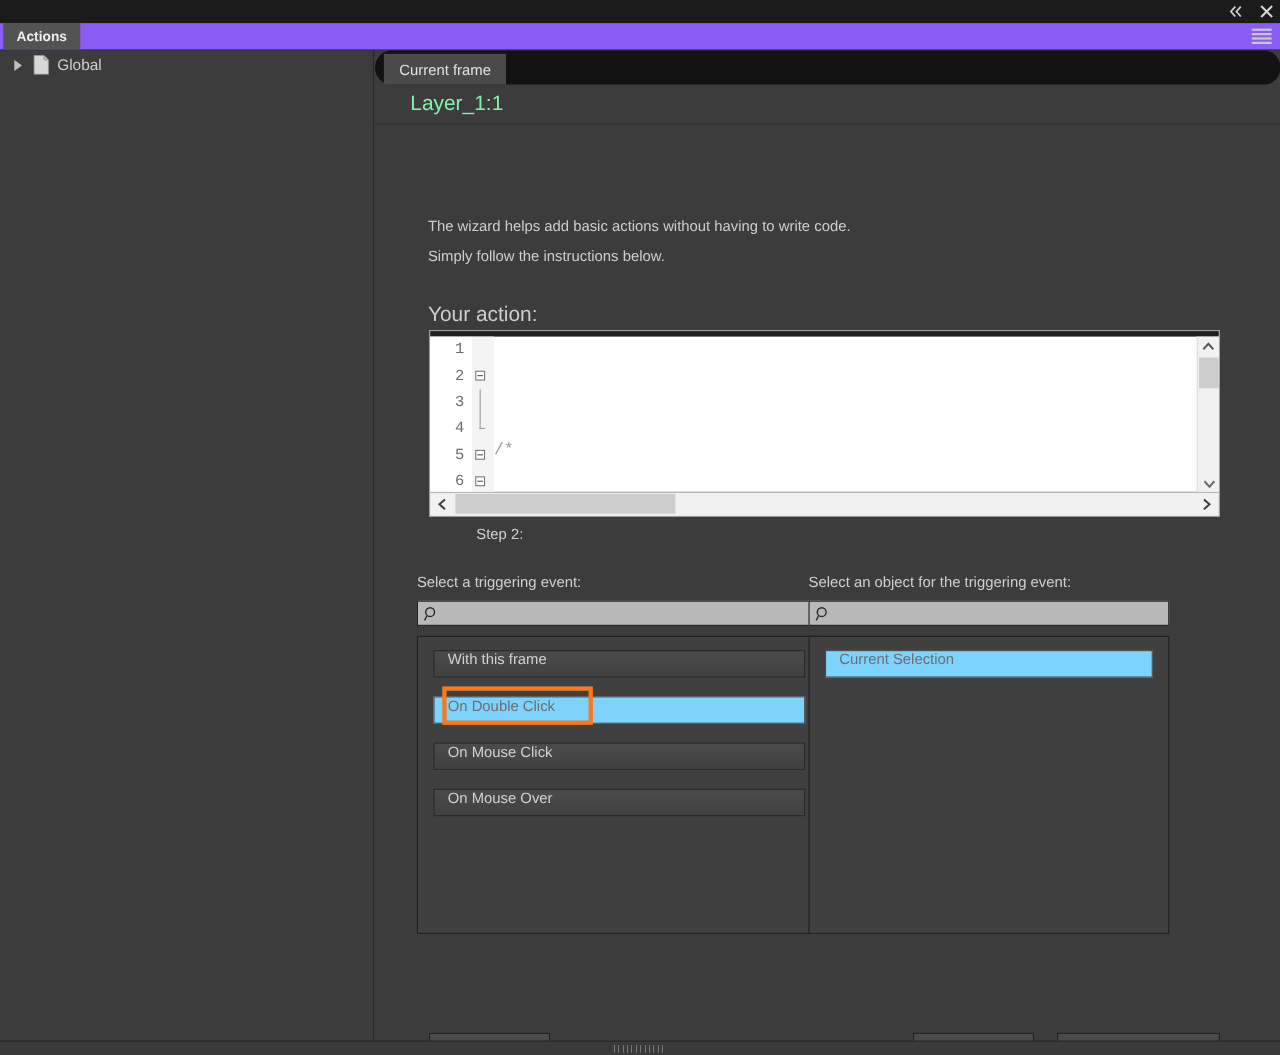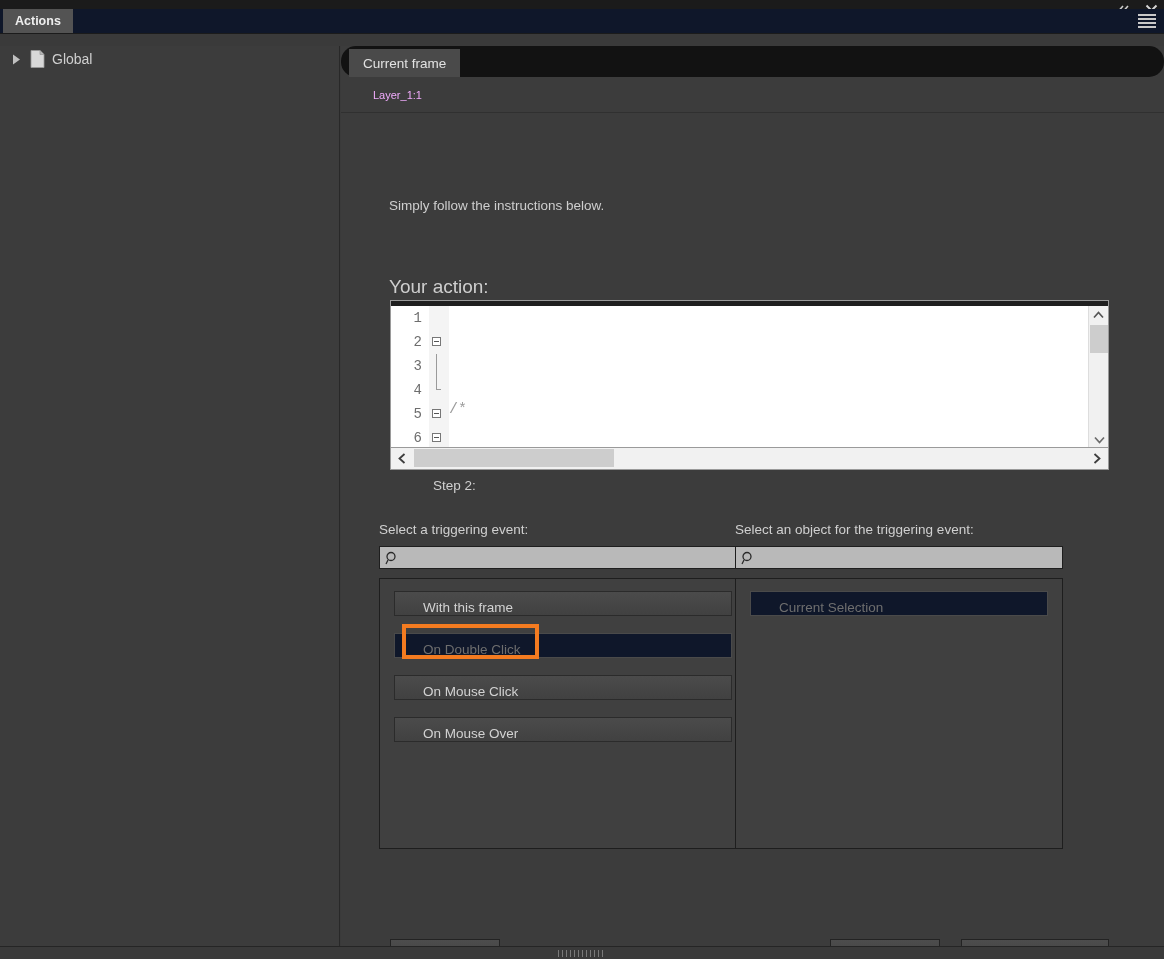--- a/index.html
+++ b/index.html
@@ -30,23 +30,23 @@
     width: 18px; height: 18px;
     display: flex; align-items: center; justify-content: center;
     color: #cdcdcd;
     font-size: 12px; line-height: 1;
     cursor: default;
   }
   .tb-btn svg { display: block; }
 
   
   .tabrow {
-    position: absolute; left: 0; top: 9px;
+    position: absolute; left: 0; top: 21px;
     width: 1164px; height: 24px;
-    background: #0f172a;
+    background: #8b5cf6;
     border-bottom: 1px solid #1b1b1b;
   }
   .actions-tab {
     position: absolute; left: 3px; top: 0;
     height: 24px; padding: 0 12px;
     display: flex; align-items: center;
     background: #535353;
     color: #eeeeee;
     font-weight: bold;
     font-size: 12.5px;
@@ -109,21 +109,21 @@
   }
   .layerbar {
     position: absolute; left: 0; top: 31px;
     width: 823px; height: 36px;
     background: #3c3c3c;
     border-bottom: 1px solid #303030;
     display: flex; align-items: center;
     padding-left: 32px;
     box-sizing: border-box;
   }
-  .layerbar span { font-size: 11px; color: #f0abfc; }
+  .layerbar span { font-size: 19px; color: #86efac; }
 
   .wizard {
     position: absolute; left: 0; top: 68px;
     width: 823px; height: 832px;
   }
   .intro { position: absolute; left: 48px; top: 78px; }
   .intro div { font-size: 13.5px; color: #cecece; line-height: 27px; }
   .your-action {
     position: absolute; left: 48px; top: 162px;
     font-size: 19px; color: #cecece;
@@ -266,28 +266,28 @@
     padding: 12px 14px 0 14px;
     overflow: hidden;
   }
   .opt {
     position: relative;
     height: 25px;
     margin-bottom: 17px;
     background: linear-gradient(#4b4b4b, #414141);
     border: 1px solid #2b2b2b;
     box-sizing: border-box;
-    display: flex; align-items: flex-end;
-    padding-left: 28px;
+    display: flex; align-items: flex-start;
+    padding-left: 12px;
     color: #d2d2d2;
     font-size: 13.5px;
     cursor: default;
   }
   .opt.disabled {
-    background: #0f172a;
+    background: #7dd3fc;
     border-color: #4a4a4a;
     color: #6e6e6e;
   }
   .highlight-ring {
     position: absolute;
     border: 4px solid #f47b20;
     box-sizing: border-box;
     pointer-events: none;
   }
 
@@ -377,20 +377,21 @@
     </div>
   </div>
 
   <div class="layerbar">
     <span>Layer_1:1</span>
   </div>
 
   <div class="wizard">
 
     <div class="intro">
+      <div>The wizard helps add basic actions without having to write code.</div>
       <div>Simply follow the instructions below.</div>
     </div>
 
     <div class="your-action">Your action:</div>
 
     <div class="codebox">
       <div class="code-topstrip"></div>
 
       <div class="gutter">
         <div>1</div>

